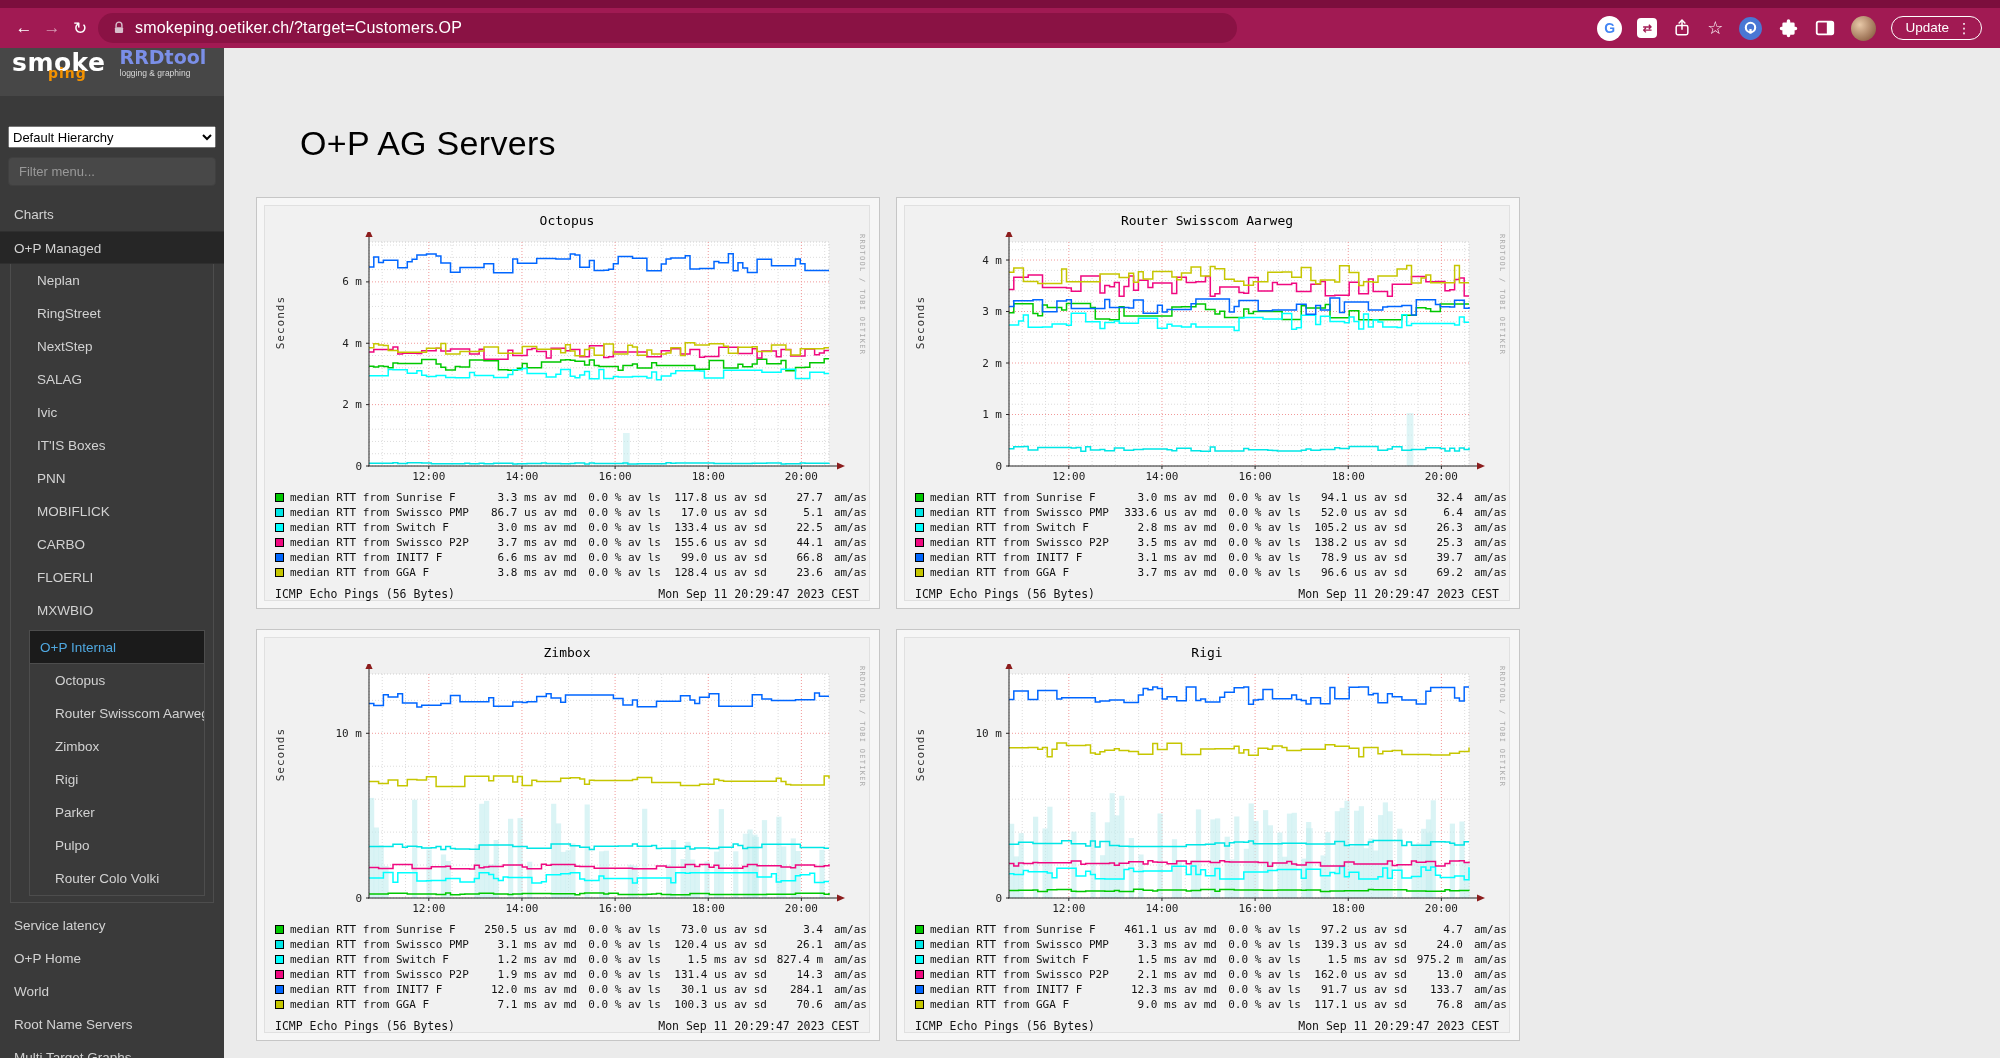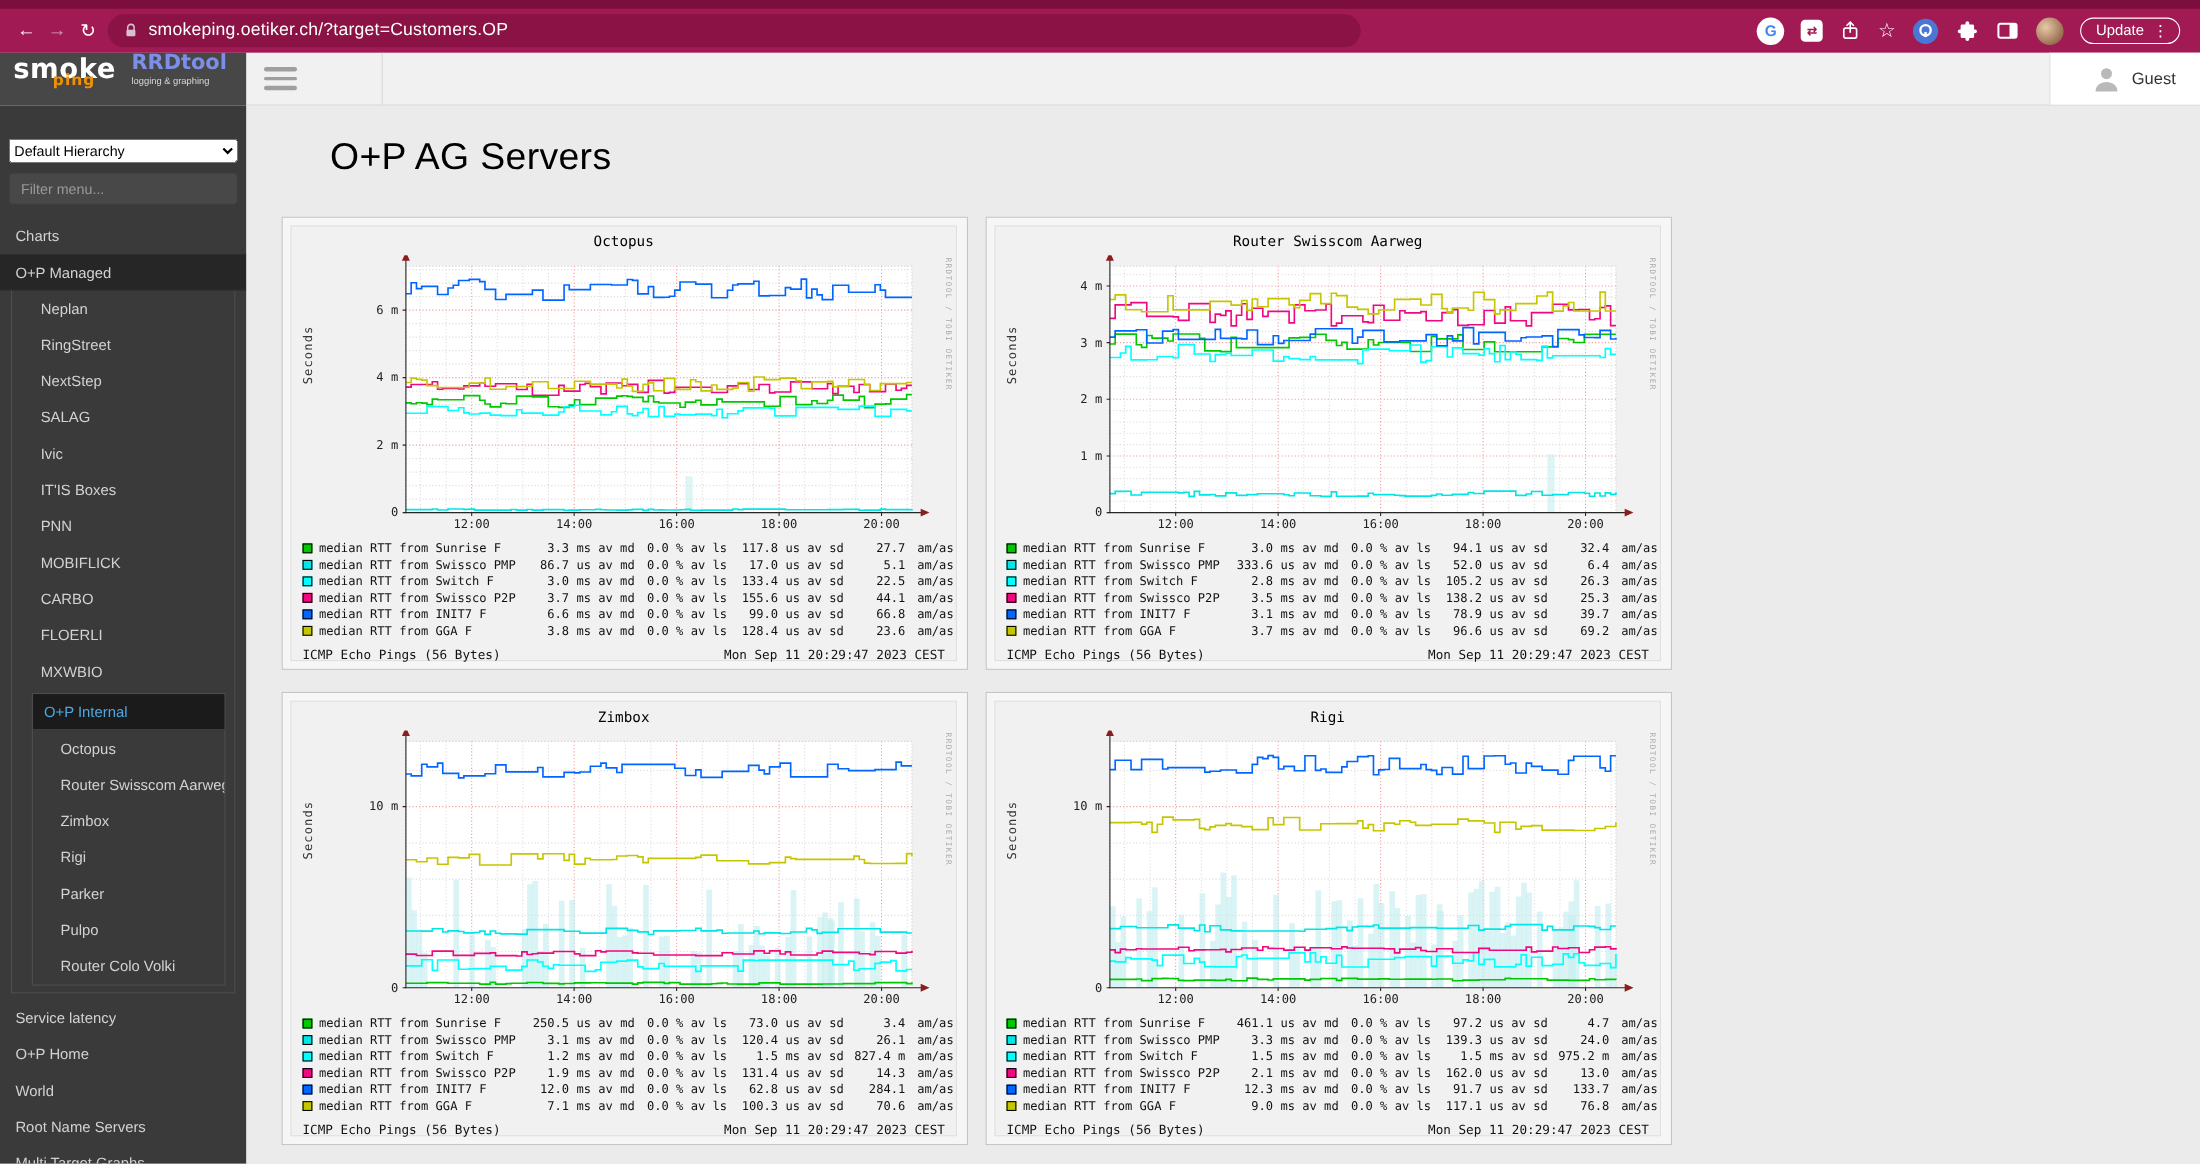--- a/index.html
+++ b/index.html
@@ -121,35 +121,20 @@
     </div>
   </div>
 </div>
 
 <div class="app-header">
   <div class="logo-block">
     <div class="smoke"><span>smoke</span><span class="ping">ping</span></div>
     <div class="rrd">
       <div class="rrd-t">RRDtool</div>
       <div class="rrd-s">logging &amp; graphing</div>
-    </div>
-  </div>
-  <div class="header-rest">
-    <div class="hamburger">
-        <i></i>
-        <i></i>
-        <i></i>
-      </div>
-    <div class="hdr-divider"></div>
-    <div class="guest-zone">
-      <svg width="30" height="30" viewBox="0 0 24 24" fill="#b9b9b9">
-          <circle cx="12" cy="8" r="4"></circle>
-          <path d="M4 21c0-4.4 3.6-7 8-7s8 2.6 8 7z"></path>
-        </svg>
-      <span>Guest</span>
     </div>
   </div>
 </div>
 
 <div class="layout">
   <aside class="sidebar">
     <select id="hier-select"><option>Default Hierarchy</option></select>
     <input id="filter-input" placeholder="Filter menu..." style="">
     <div class="nav">
       <div class="nav-row">Charts</div>
@@ -544,21 +529,21 @@
               <div class="r">am/as</div>
               <div><span class="sq" style="background: rgb(240, 8, 128);"></span>median RTT from Swissco P2P</div>
               <div class="r">1.9 ms av md</div>
               <div class="r">0.0 % av ls</div>
               <div class="r">131.4 us av sd</div>
               <div class="r">14.3</div>
               <div class="r">am/as</div>
               <div><span class="sq" style="background: rgb(0, 102, 255);"></span>median RTT from INIT7 F</div>
               <div class="r">12.0 ms av md</div>
               <div class="r">0.0 % av ls</div>
-              <div class="r">62.8 us av sd</div>
+              <div class="r">30.1 us av sd</div>
               <div class="r">284.1</div>
               <div class="r">am/as</div>
               <div><span class="sq" style="background: rgb(198, 198, 0);"></span>median RTT from GGA F</div>
               <div class="r">7.1 ms av md</div>
               <div class="r">0.0 % av ls</div>
               <div class="r">100.3 us av sd</div>
               <div class="r">70.6</div>
               <div class="r">am/as</div>
             </div><div class="g-footer">
               <span>ICMP Echo Pings (56 Bytes)</span>

